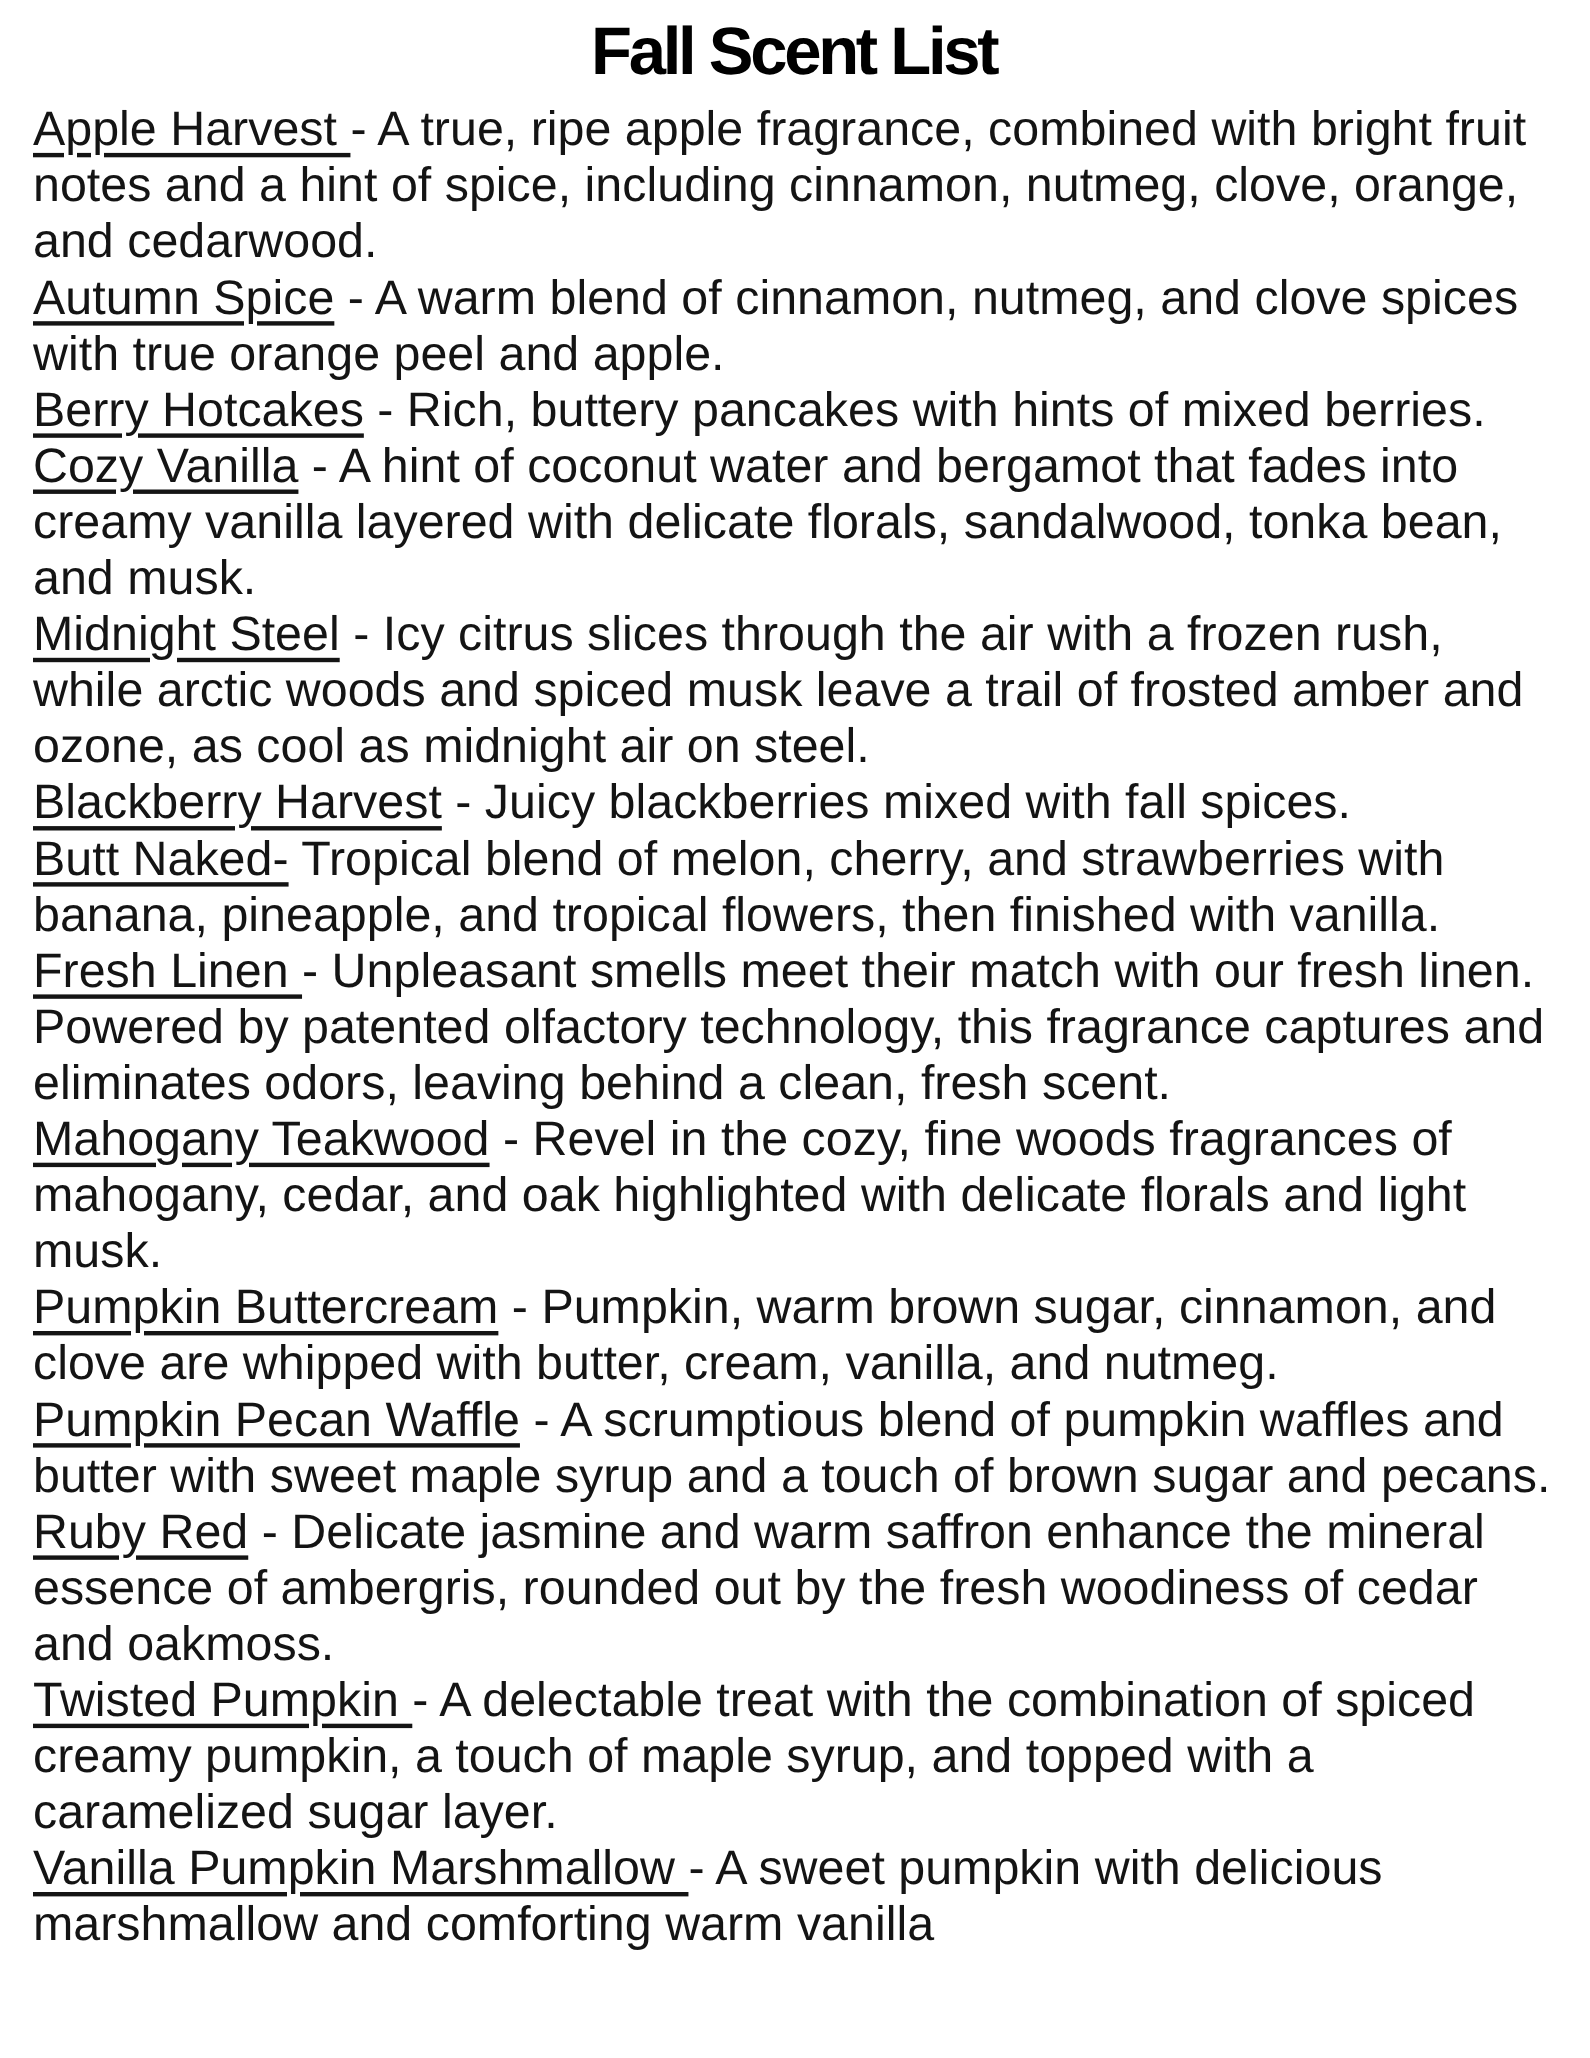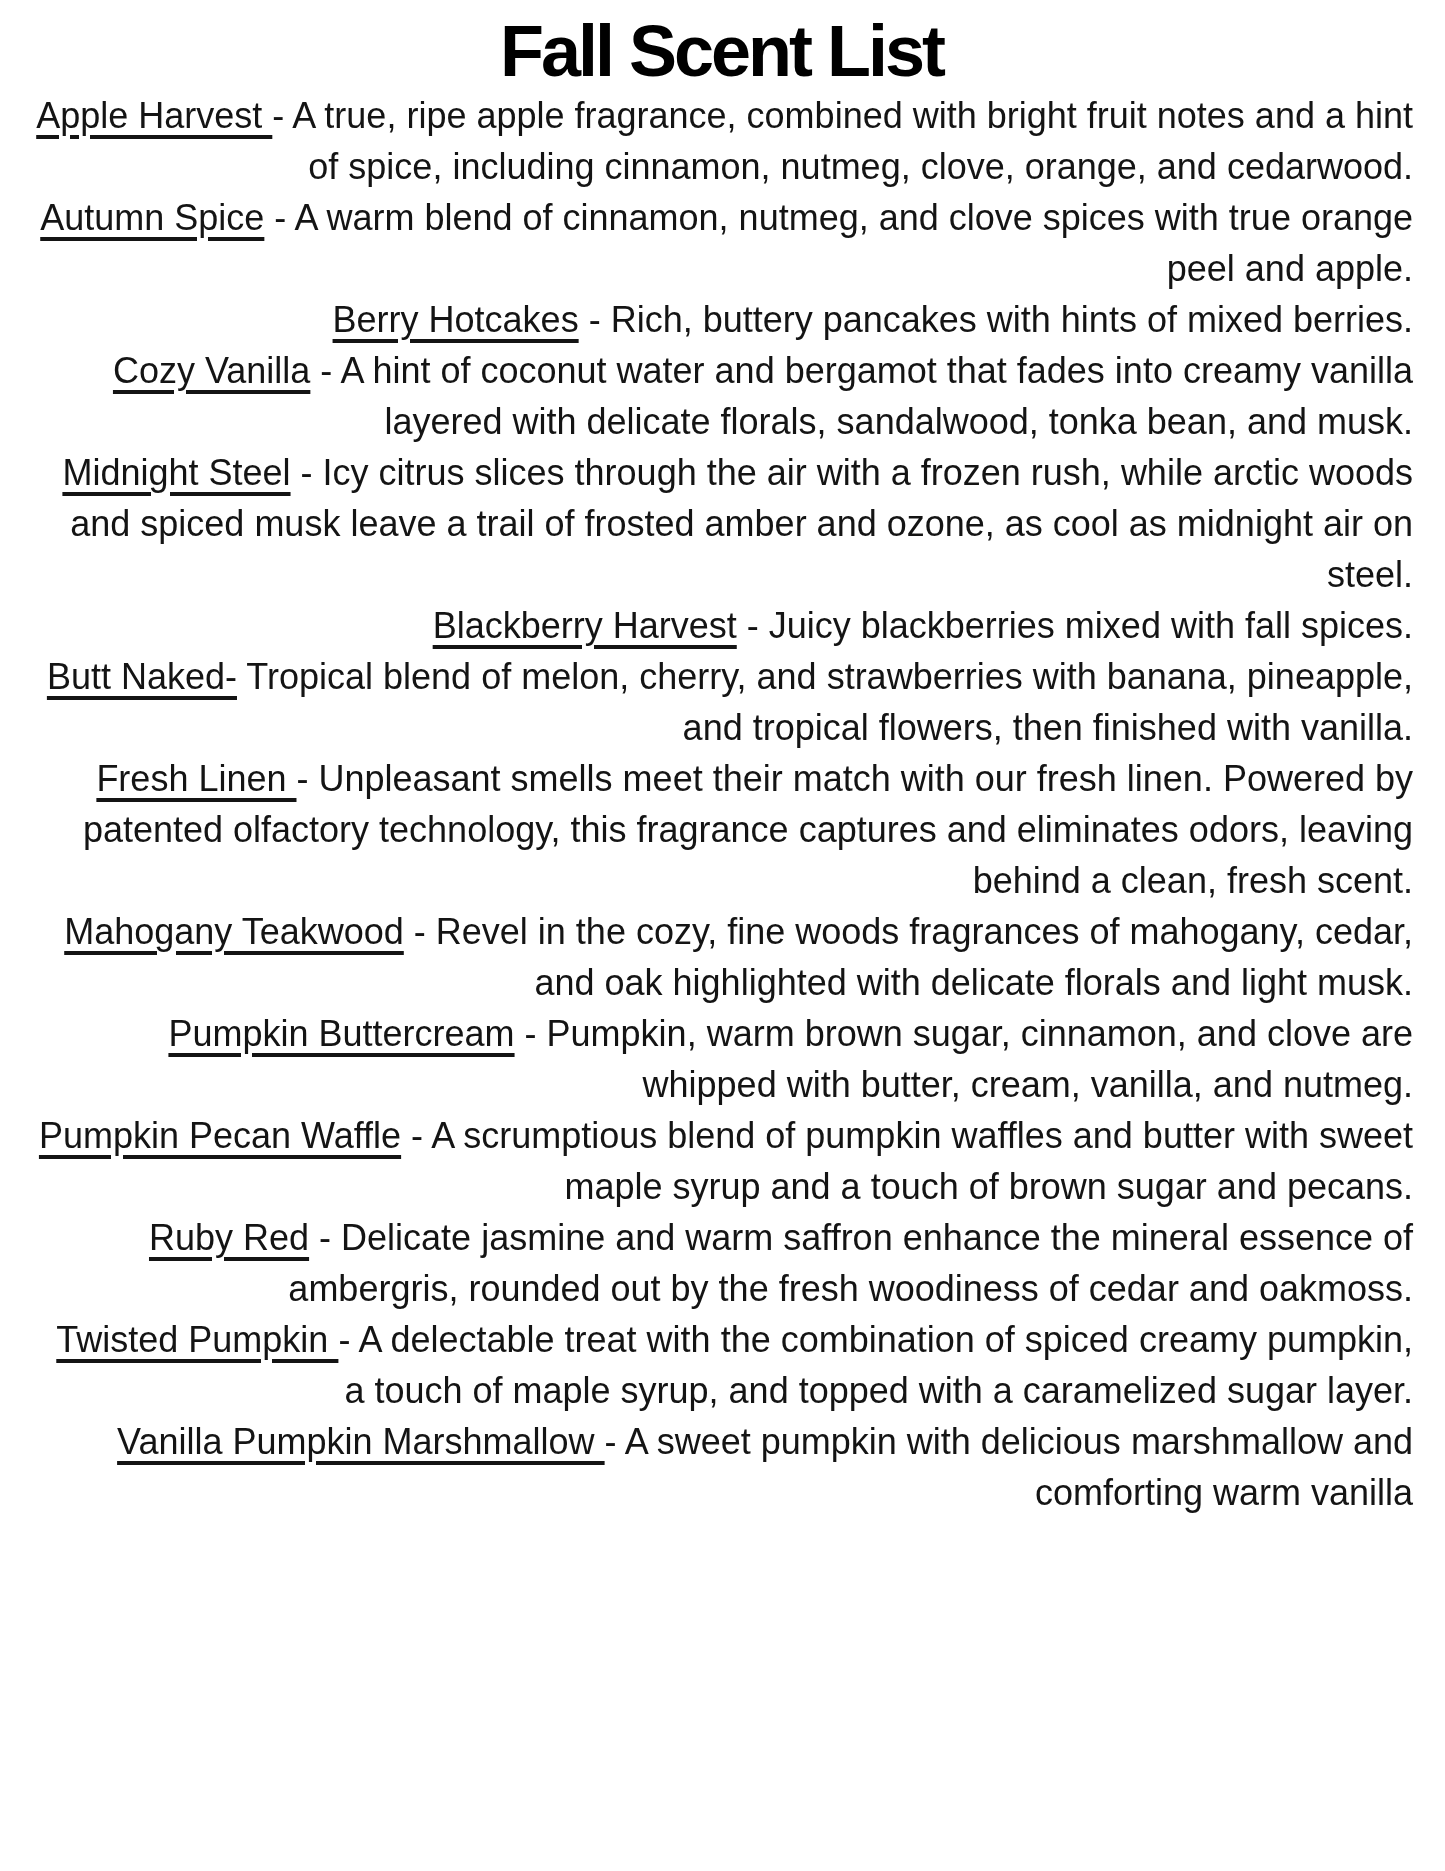--- a/index.html
+++ b/index.html
@@ -15,32 +15,31 @@
     color: #111111;
   }
   .page {
     box-sizing: border-box;
     width: 1445px;
     height: 1871px;
     padding: 14px 32px 0 30px;
     background: #ffffff;
   }
   .doc-title {
-    margin: 0 0 0 0;
+    margin: 0 0 14px 0;
     text-align: center;
-    font-size: 72px;
+    font-size: 61px;
     line-height: 1.05;
     font-weight: bold;
     letter-spacing: -3px;
     color: #000000;
   }
   .entries {
-    font-size: 36px;
+    font-size: 44px;
     line-height: 51px;
-    text-align: right;
   }
   .entry {
     margin: 0;
     white-space: pre-wrap;
     color: #141414;
   }
   .scent-name {
     text-decoration: underline;
     text-decoration-thickness: 3.5px;
     text-underline-offset: 7px;

